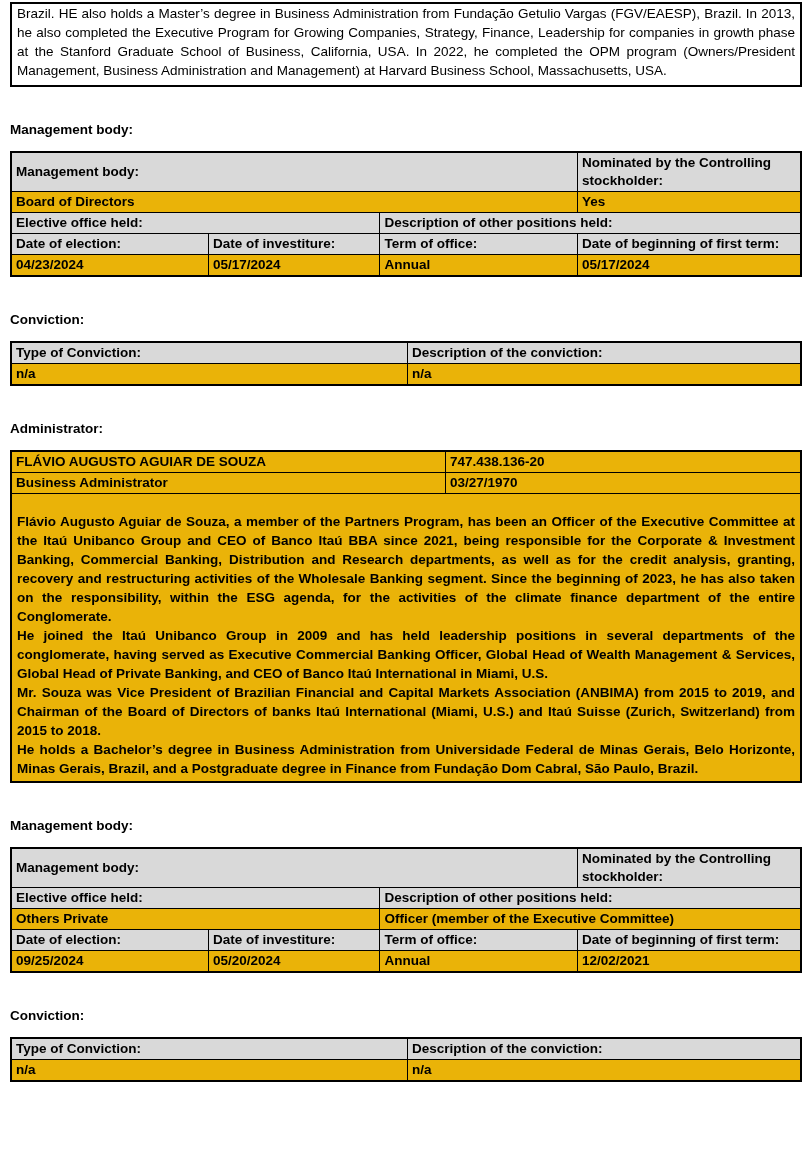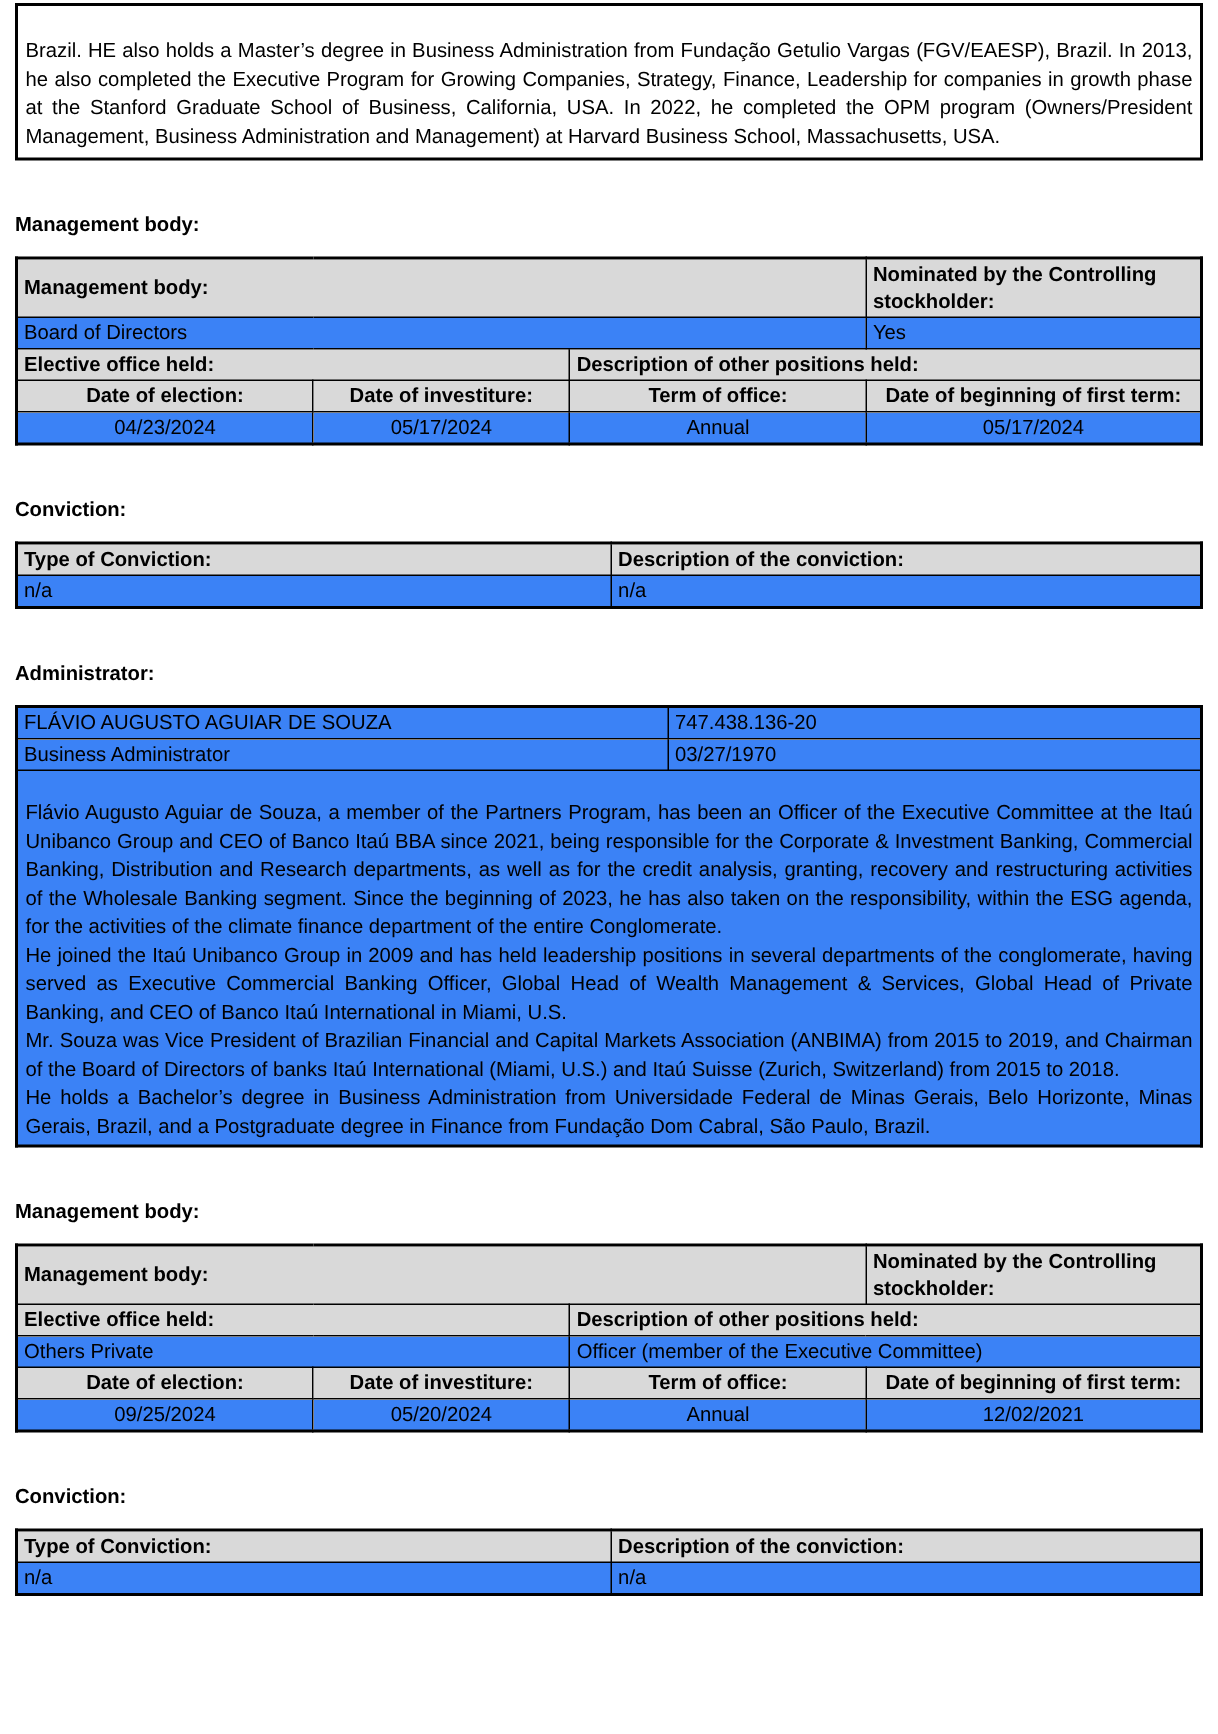--- a/index.html
+++ b/index.html
@@ -1,28 +1,28 @@
 <!DOCTYPE html>
 <html><head>
 <meta charset="utf-8">
 <style>
   html,body{margin:0;padding:0;background:#ffffff;}
   body{font-family:"Liberation Sans","DejaVu Sans",sans-serif;font-size:13.5px;color:#000;}
   .page{width:812px;height:1156px;box-sizing:border-box;padding:2px 10px 0 10px;overflow:hidden;background:#fff;}
 
-  .intro-box{border:2px solid #000;padding:20px 5px 5px 5px;text-align:justify;line-height:19px;box-sizing:border-box;}
+  .intro-box{border:2px solid #000;padding:0 5px 5px 5px;text-align:justify;line-height:19px;box-sizing:border-box;}
 
   .sec-heading{font-weight:bold;margin:34px 0 13px 0;line-height:17px;}
 
   table{width:100%;border-collapse:collapse;border:2px solid #000;table-layout:fixed;}
   td,th{border:1.5px solid #000;padding:1px 4px;vertical-align:middle;text-align:left;
         font-size:13.5px;line-height:18px;overflow:hidden;word-wrap:break-word;}
   th{background:#d9d9d9;font-weight:bold;}
-  td{background:#3b82f6;font-weight:normal;}
-  .center{text-align:center;}
+  td{background:#eab308;font-weight:bold;}
+  .center{}
   .exp-cell{text-align:justify;line-height:19px;padding:18px 5px 3px 5px;}
   .exp-cell p{margin:0;}
 </style>
 </head>
 <body>
 
 <div class="page">
 
   <div class="intro-box">
     <span>Brazil. HE also holds a Master’s degree in Business Administration from Fundação Getulio Vargas (FGV/EAESP), Brazil. In 2013, he also completed the Executive Program for Growing Companies, Strategy, Finance, Leadership for companies in growth phase at the Stanford Graduate School of Business, California, USA. In 2022, he completed the OPM program (Owners/President Management, Business Administration and Management) at Harvard Business School, Massachusetts, USA.</span>

